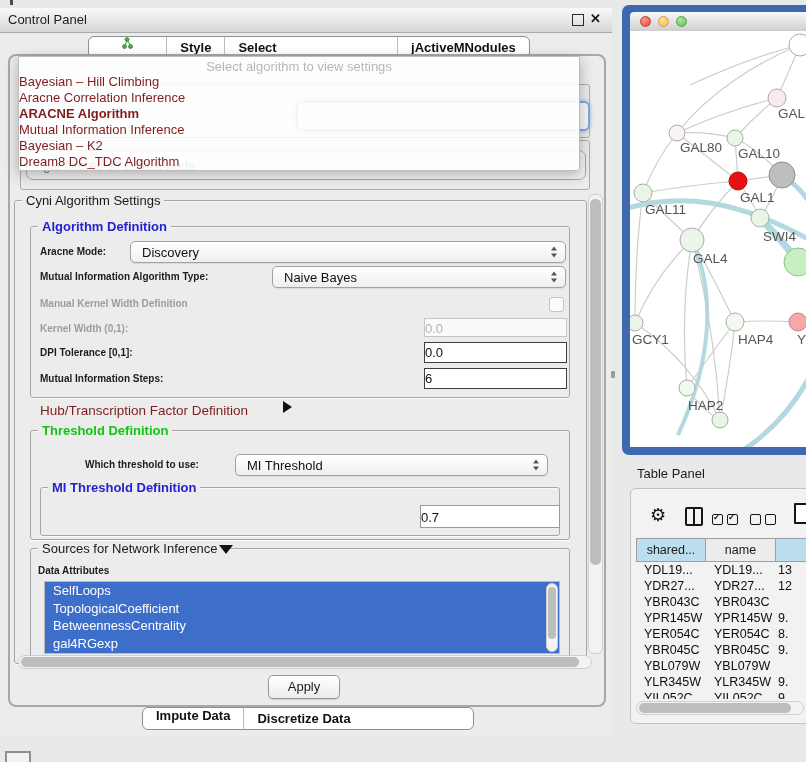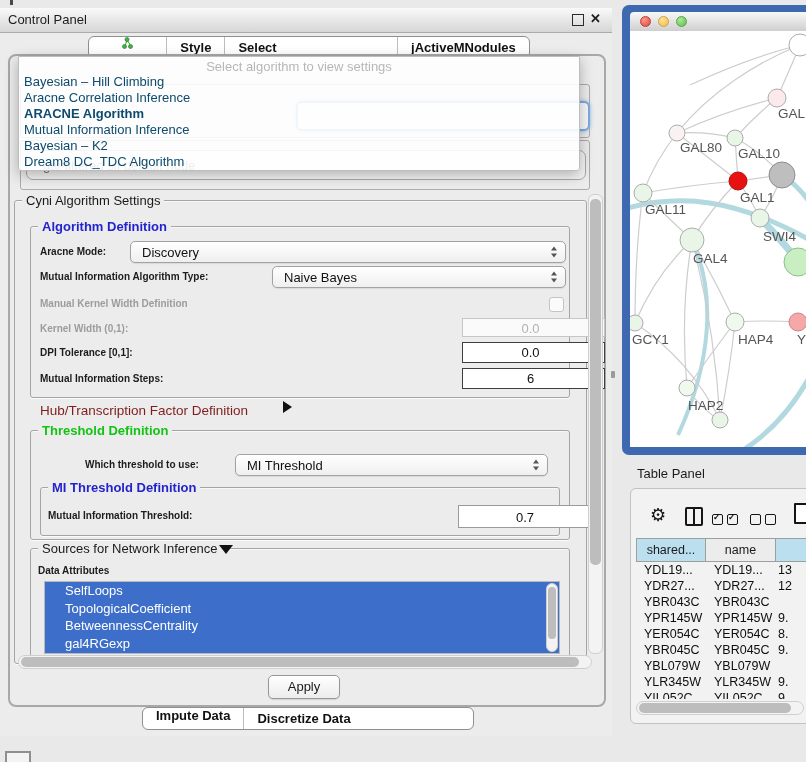--- a/index.html
+++ b/index.html
@@ -19,21 +19,21 @@
   .seg{display:flex;align-items:center;gap:4px;padding:0 13px;font-size:13px;font-weight:bold;
        color:#111;border-left:1px solid #BDBDBD;white-space:nowrap;}
   .seg:first-child{border-left:none;flex-direction:column;}
   .seg.sel{background:#3b82f6;color:#fff;border-left:none;margin-top:48px;}
   .top-tabs{left:88px;top:36px;}
   .bot-tabs{left:142px;top:707px;}
   
   .popup{left:18px;top:56px;width:560px;height:113px;background:rgba(255,255,255,0.88);
     border:1px solid #BDBDBD;border-radius:0 0 3px 3px;box-shadow:0 4px 14px rgba(0,0,0,0.28);z-index:30;}
   .popup-ph{height:15px;line-height:15px;text-align:center;font-size:13px;color:#B7B7B7;margin-top:2px;}
-  .popup-it{height:16px;line-height:16px;font-size:13px;padding-left:5px;color:#0c4a6e;white-space:nowrap;}
+  .popup-it{height:16px;line-height:16px;font-size:13px;color:#7f1d1d;white-space:nowrap;}
   .popup-it.bold{font-weight:bold;}
   
   .ghost-grp{border:1px solid #ABABAB;border-radius:3px;z-index:1;}
   .ghost-combo-focus{left:296px;top:101px;width:290px;height:26px;border-radius:6px;background:#F7F7F7;
      border:2px solid #7CA9DC;box-shadow:0 0 4px #8FB9E6;z-index:1;}
   .ghost-combo2{left:26px;top:150px;width:560px;height:30px;border-radius:7px;background:#F4F4F4;
      border:1px solid #A8A8A8;z-index:1;font-size:13px;color:#6f6f6f;line-height:30px;padding-left:16px;box-sizing:border-box;}
   .content-box{left:8px;top:54px;width:594px;height:649px;border:2px solid #A8A8A8;border-radius:8px;background:#ECECEC;z-index:0;}
   
   .grp{border:1px solid #A5A5A5;border-radius:3px;box-shadow:inset 0 1px 0 rgba(255,255,255,.65),0 1px 0 rgba(255,255,255,.8);z-index:2;}
@@ -46,29 +46,29 @@
   
   .combo{height:22px;border:1px solid #A2A2A2;border-radius:5px;background:linear-gradient(#FFFFFF,#EFEFEF);
      font-size:13px;line-height:22px;padding-left:11px;box-sizing:border-box;z-index:3;color:#111;
      box-shadow:0 1px 1px rgba(0,0,0,0.08);}
   .spin{position:absolute;right:7px;top:50%;width:7px;height:11px;transform:translateY(-50%);}
   .spin:before,.spin:after{content:"";position:absolute;left:0;border-left:3.5px solid transparent;border-right:3.5px solid transparent;}
   .spin:before{top:0;border-bottom:4px solid #555;}
   .spin:after{bottom:0;border-top:4px solid #555;}
   
   .field{height:19px;background:#fff;border:1px solid #8F8F8F;font-size:13px;line-height:19px;
-     text-align:center;padding-right:6px;box-sizing:border-box;z-index:3;color:#111;margin-left:38px;}
+     text-align:left;padding-right:6px;box-sizing:border-box;z-index:3;color:#111;}
   .field.dark{border:1.6px solid #3E3E3E;height:21px;line-height:19px;}
   .field.dis{background:#FAFAFA;border:1px solid #C6C6C6;color:#B2B2B2;}
   .chk{width:13px;height:13px;border:1.5px solid #C4C4C4;border-radius:3px;background:#FBFBFB;z-index:3;}
   .arrow-r{width:0;height:0;border-top:6px solid transparent;border-bottom:6px solid transparent;border-left:9px solid #111;z-index:3;}
   .arrow-d{width:0;height:0;border-left:7px solid transparent;border-right:7px solid transparent;border-top:9px solid #111;z-index:4;}
   
   .attr-list{left:44px;top:581px;width:514px;height:71px;background:#fff;border:1px solid #B9B9B9;overflow:hidden;z-index:3;}
-  .attr-it{height:17.7px;line-height:17.7px;font-size:13px;color:#fff;background:#3D6EC9;padding-left:20px;white-space:nowrap;}
+  .attr-it{height:17.7px;line-height:17.7px;font-size:13px;color:#fff;background:#3D6EC9;padding-left:8px;white-space:nowrap;}
   .vsb{background:#F3F3F3;border:1px solid #CFCFCF;border-radius:6px;z-index:4;}
   .vsb .thumb{position:absolute;left:1px;right:1px;background:#BDBDBD;border-radius:5px;}
   .hsb{background:#F3F3F3;border:1px solid #CFCFCF;border-radius:7px;z-index:4;}
   .hsb .thumb{position:absolute;top:1px;bottom:1px;background:#BDBDBD;border-radius:6px;}
   .apply-btn{left:268px;top:675px;width:70px;height:22px;border:1px solid #979797;border-radius:5px;
      background:linear-gradient(#FFFFFF,#ECECEC);font-size:13px;text-align:center;line-height:22px;z-index:3;
      box-shadow:0 1px 1px rgba(0,0,0,0.12);}
   .divider-dot{left:611px;top:371px;width:4px;height:7px;background:#9a9a9a;border-radius:1px;}
   
   .net-frame{left:622px;top:5px;width:184px;height:450px;background:#3E69B1;border-radius:7px 0 0 7px;}
@@ -199,21 +199,20 @@
 
   <div class="abs lbl" style="left:85px;top:459px;">Which threshold to use:</div>
   <div class="abs combo" style="left:235px;top:454px;width:313px;">
     <span>MI Threshold</span>
     <span class="spin"></span>
   </div>
 
   <div class="abs grp" style="left:40px;top:487px;width:518px;height:47px;"></div>
   <div class="abs grp-title t-blue" style="left:48px;top:481px;font-weight:bold;">MI Threshold Definition</div>
 
-  <div class="abs lbl" style="left:48px;top:510px;">Mutual Information Threshold:</div>
   <div class="abs field" style="left:420px;top:505px;width:140px;height:23px;line-height:23px;border-color:#9A9A9A;">0.7</div>
 
   <div class="abs grp" style="left:30px;top:548px;width:538px;height:114px;"></div>
   <div class="abs grp-title" style="left:38px;top:542px;">Sources for Network Inference</div>
   <div class="abs arrow-d" style="left:219px;top:545px;"></div>
 
   <div class="abs lbl" style="left:38px;top:565px;">Data Attributes</div>
 
   <div class="abs attr-list">
     <div class="attr-it">SelfLoops</div>

